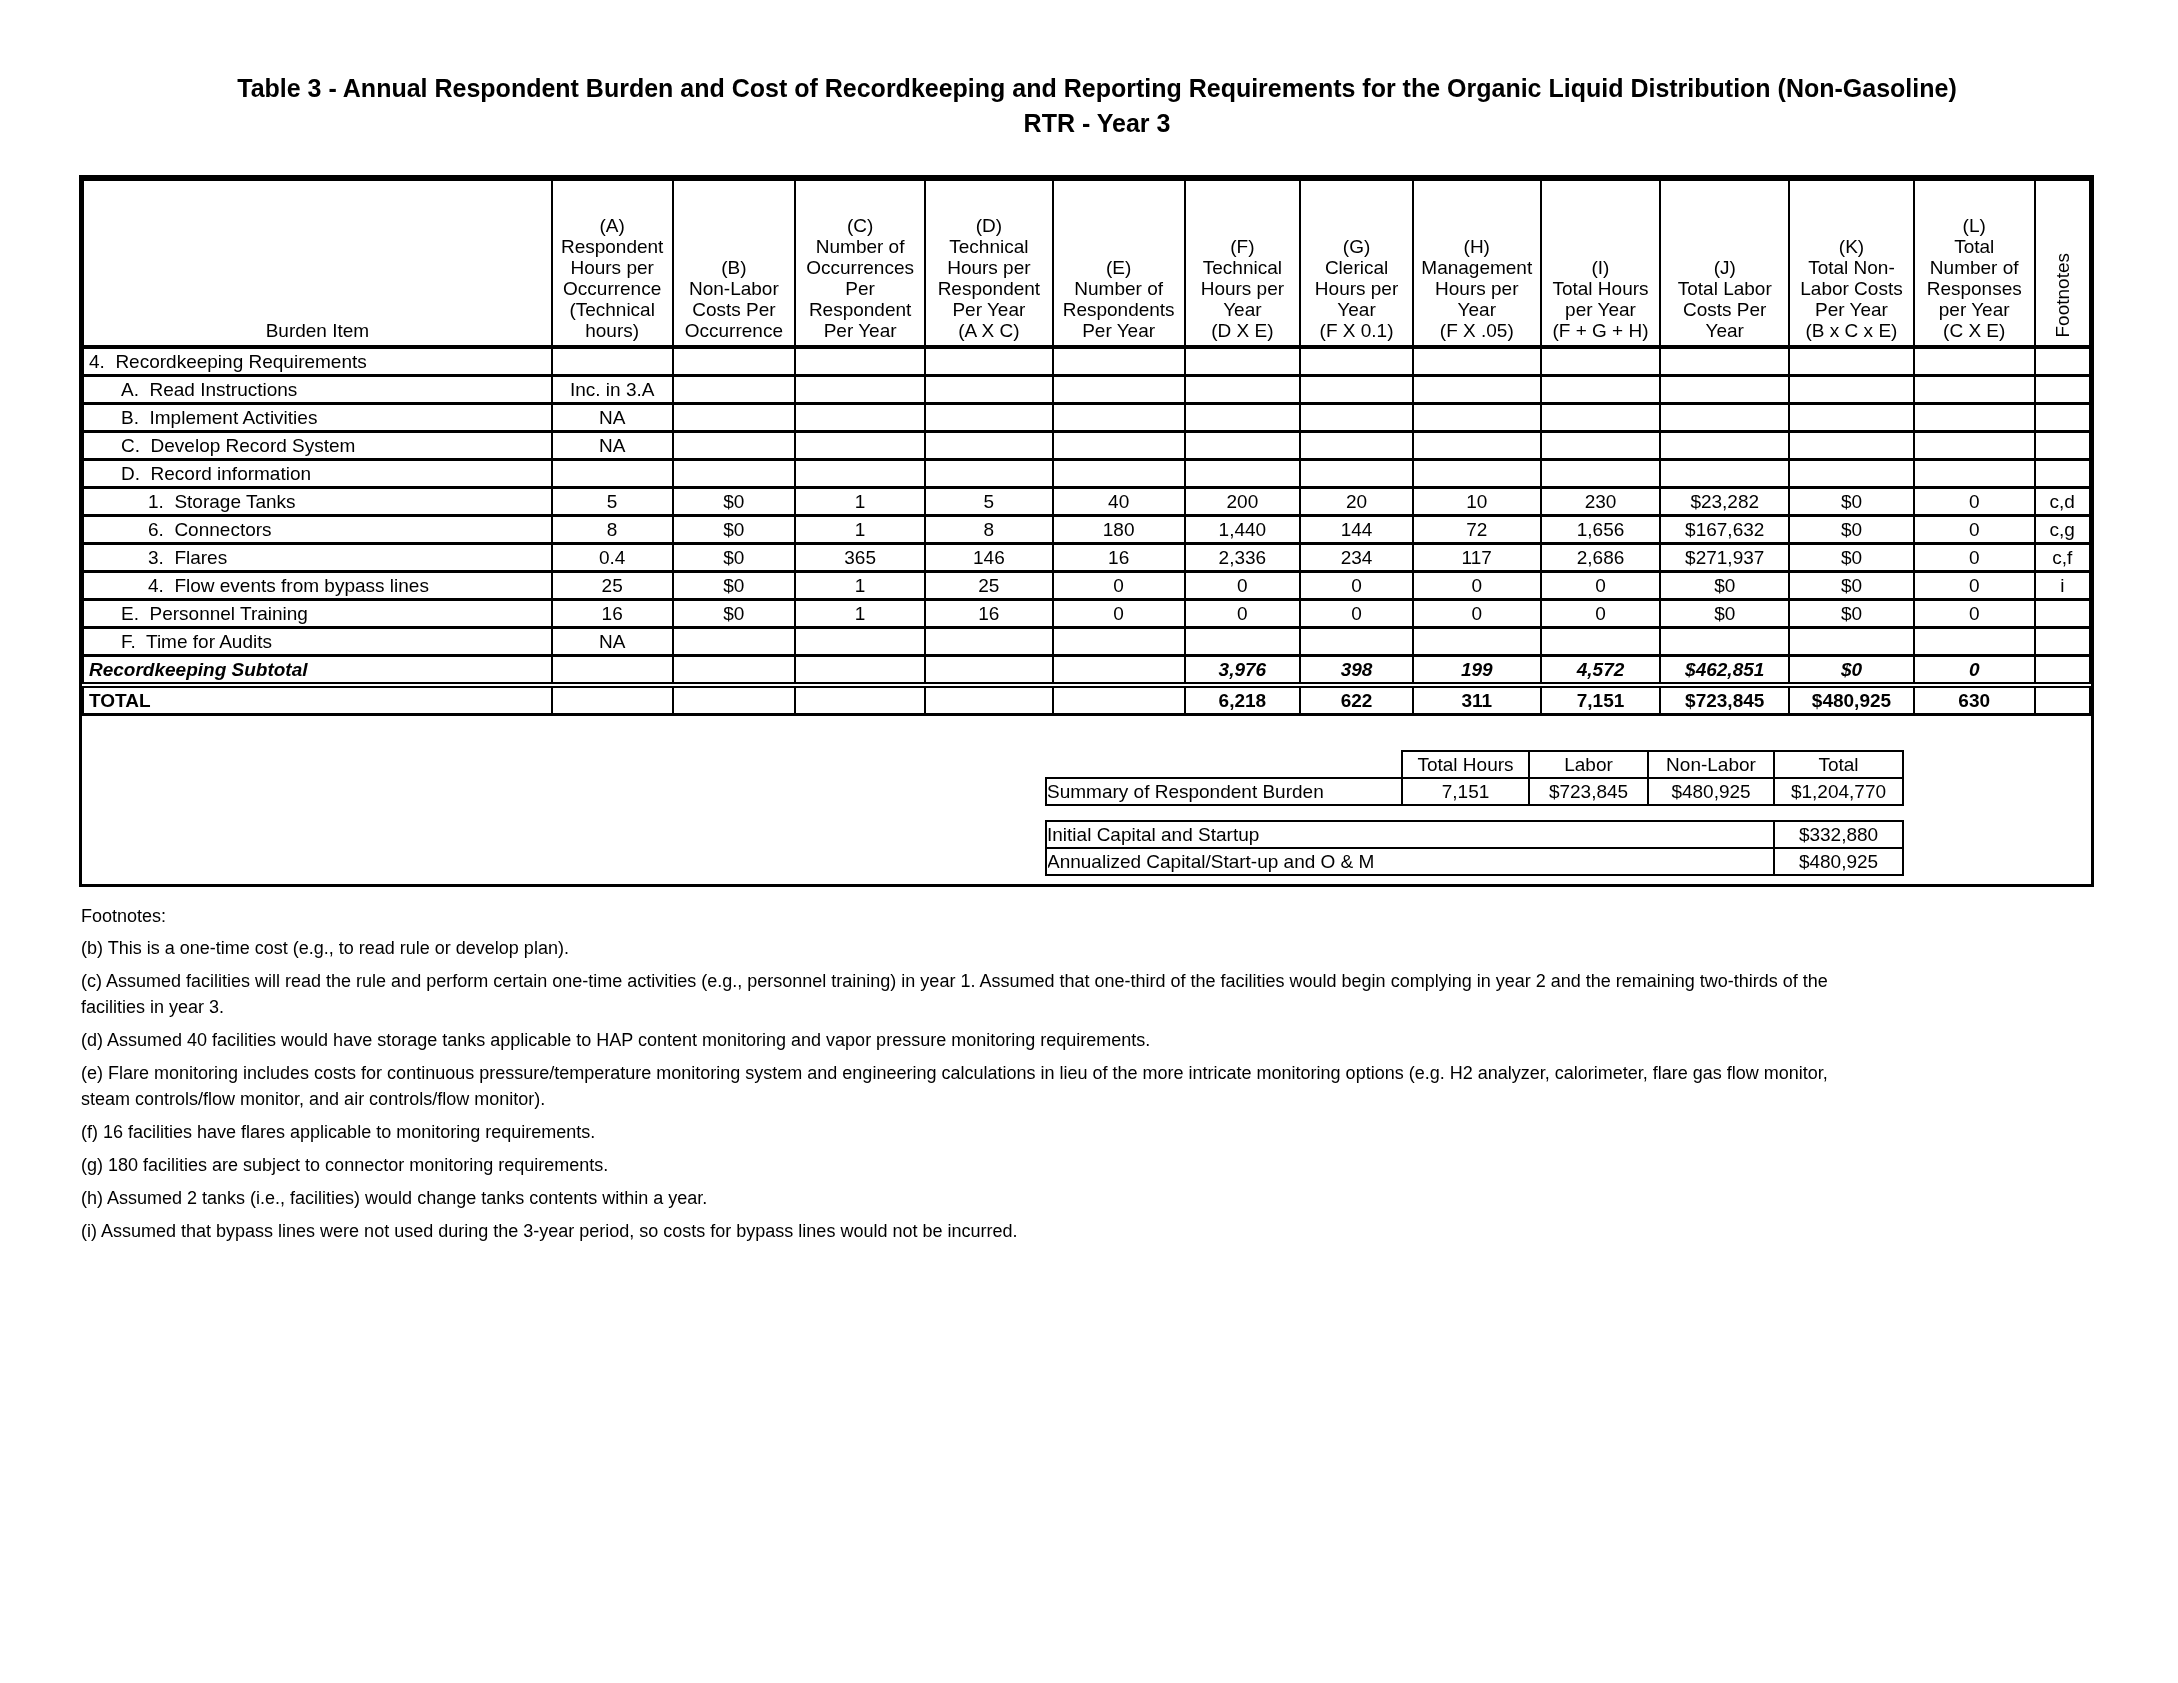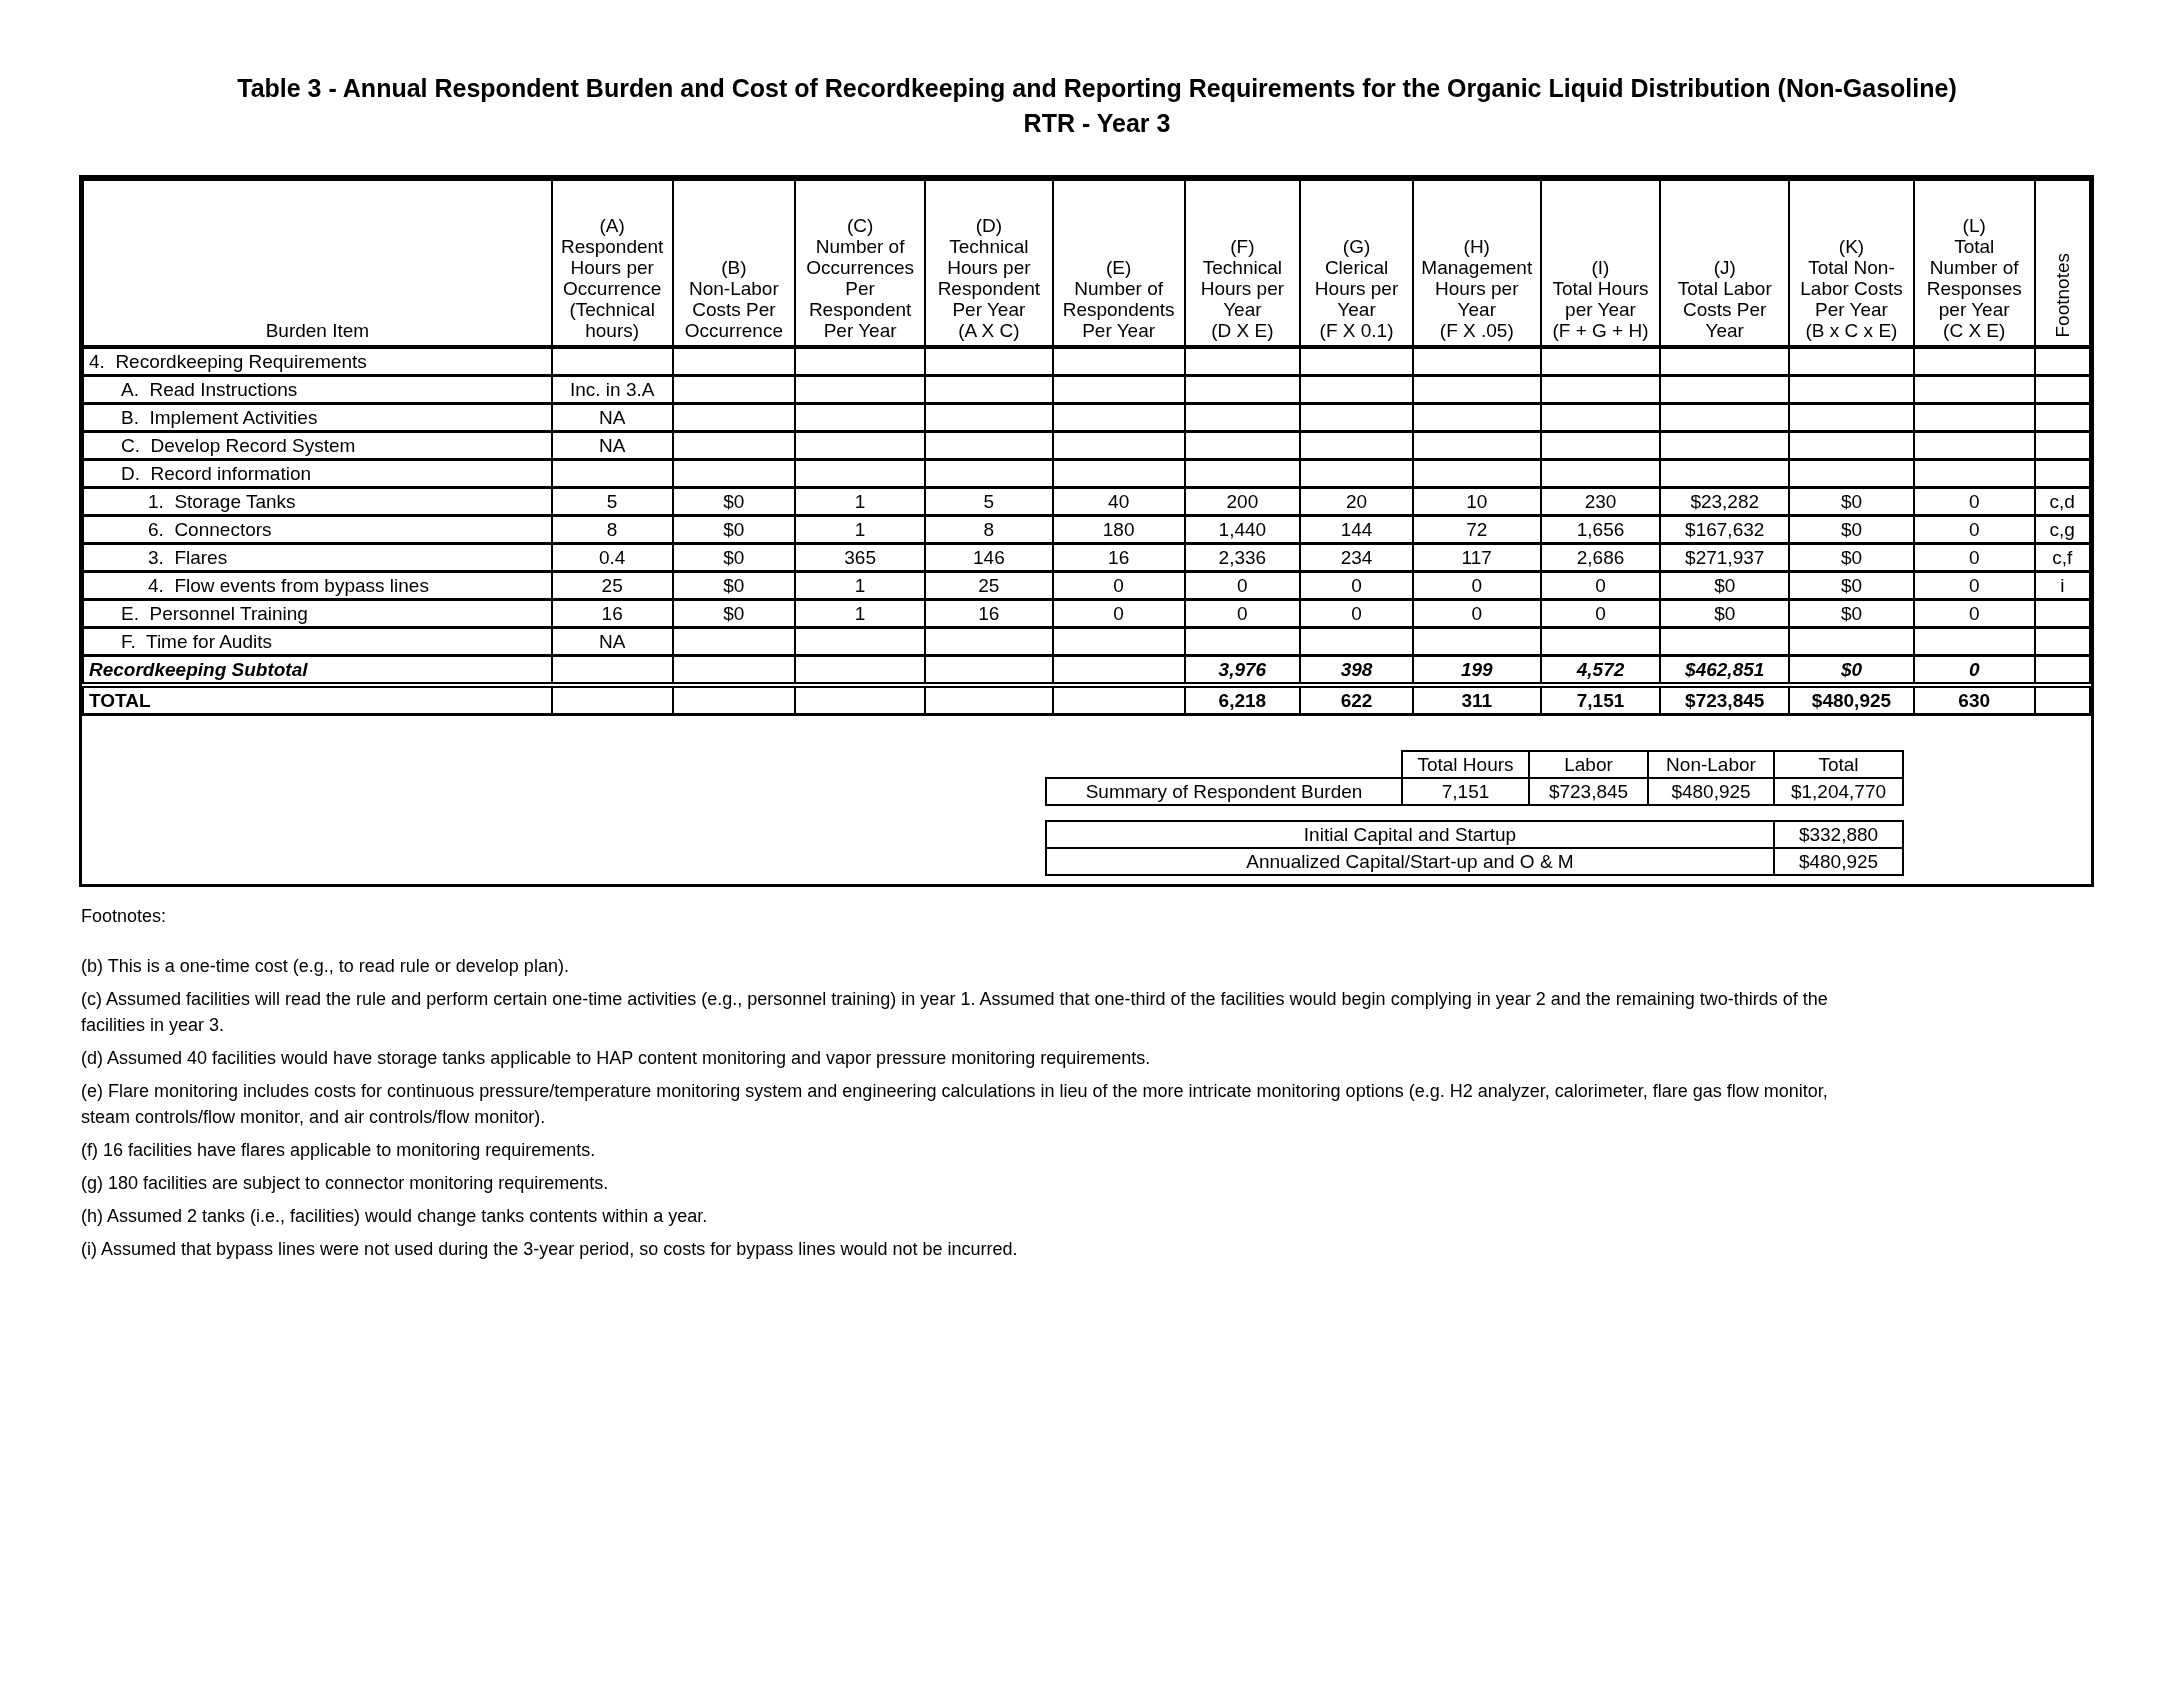--- a/index.html
+++ b/index.html
@@ -27,23 +27,23 @@
   tr.row-subtotal { font-weight:bold; font-style:italic; }
   tr.row-total { font-weight:bold; }
   tr.row-total td { border-top:6px double #000; }
   .summary-area { position:relative; height:168px; }
   table.summary, table.capital { position:absolute; left:963px; border-collapse:collapse; table-layout:fixed; font-size:19px; }
   table.summary { top:34px; }
   table.capital { top:104px; }
   table.summary td, table.capital td { border:2px solid #000; height:25px; line-height:25px; padding:0; overflow:hidden; }
   table.summary td.blank { border:none; }
   .sh, .sv, .cv { text-align:center; }
-  .sl, .cl { text-align:center; padding-left:5px; white-space:nowrap;border-radius:9px; }
+  .sl, .cl { text-align:left; padding-left:5px; white-space:nowrap;border-radius:9px; }
   .footnotes { margin:16px 79px 0 81px; font-size:18px; }
-  .fn-heading { line-height:26px; margin-bottom:24px; }
+  .fn-heading { line-height:26px; margin-bottom:6px; }
   .fn-item { line-height:26px; margin-bottom:7px; white-space:pre-wrap; }
 </style>
 </head>
 <body>
 
 <div class="page">
 
   <div class="title">
     <div>Table 3 - Annual Respondent Burden and Cost of Recordkeeping and Reporting Requirements for the Organic Liquid Distribution (Non-Gasoline)</div>
     <div>RTR  - Year 3</div>

